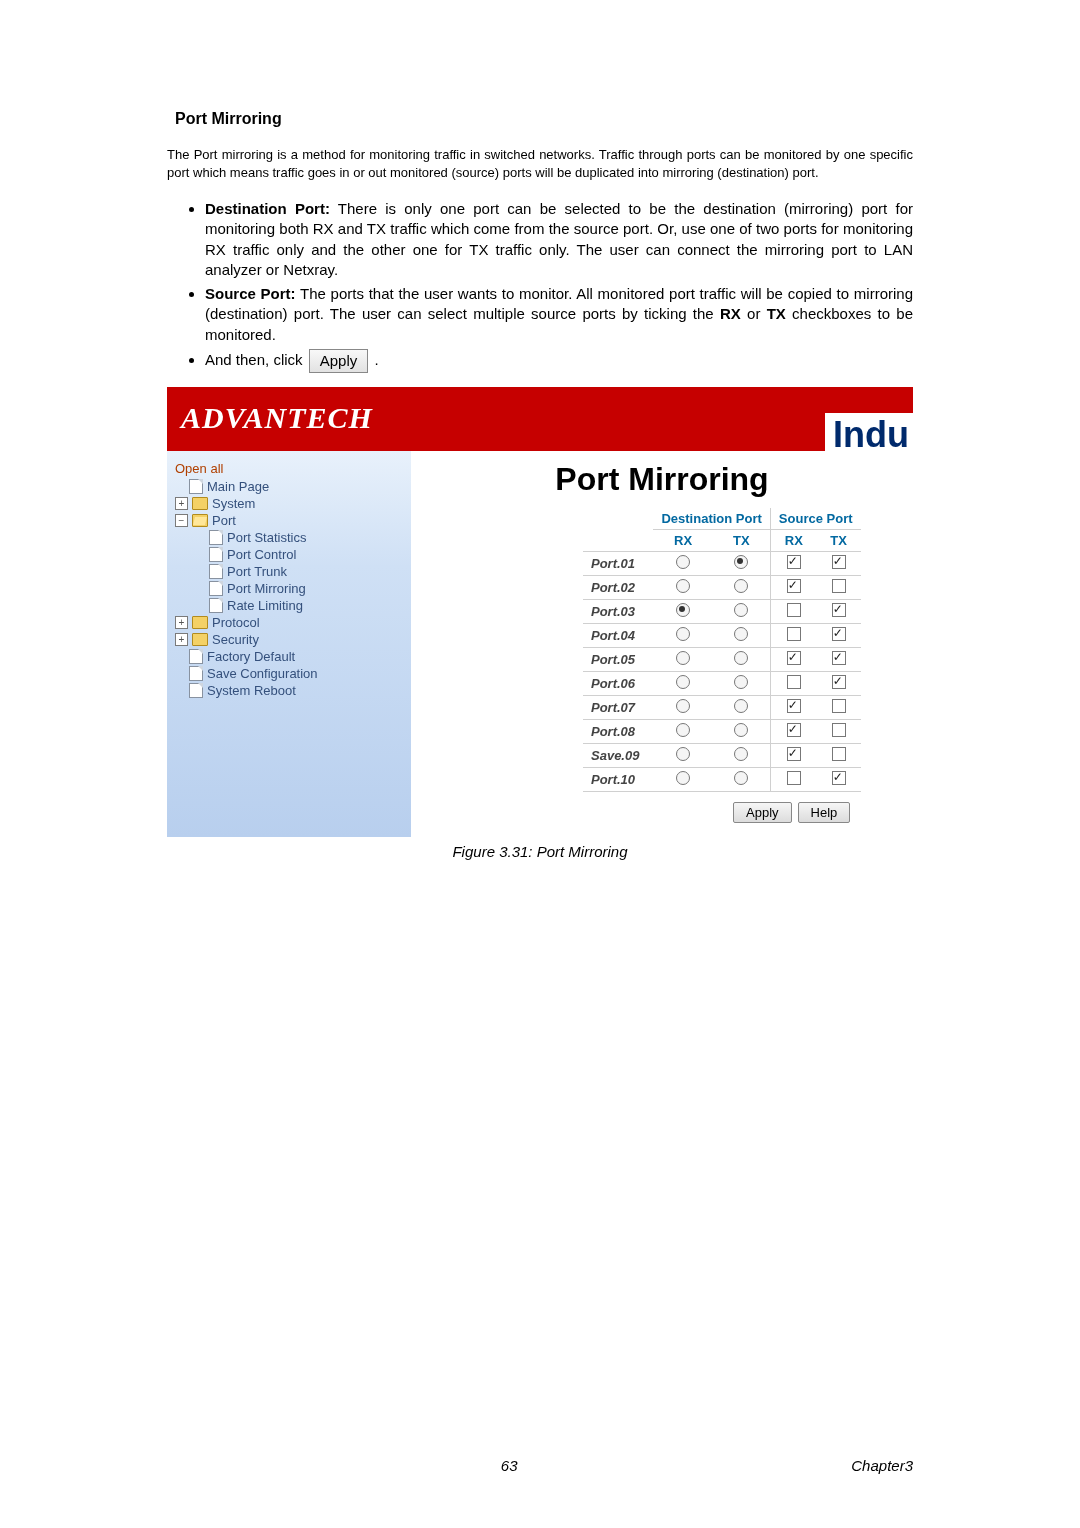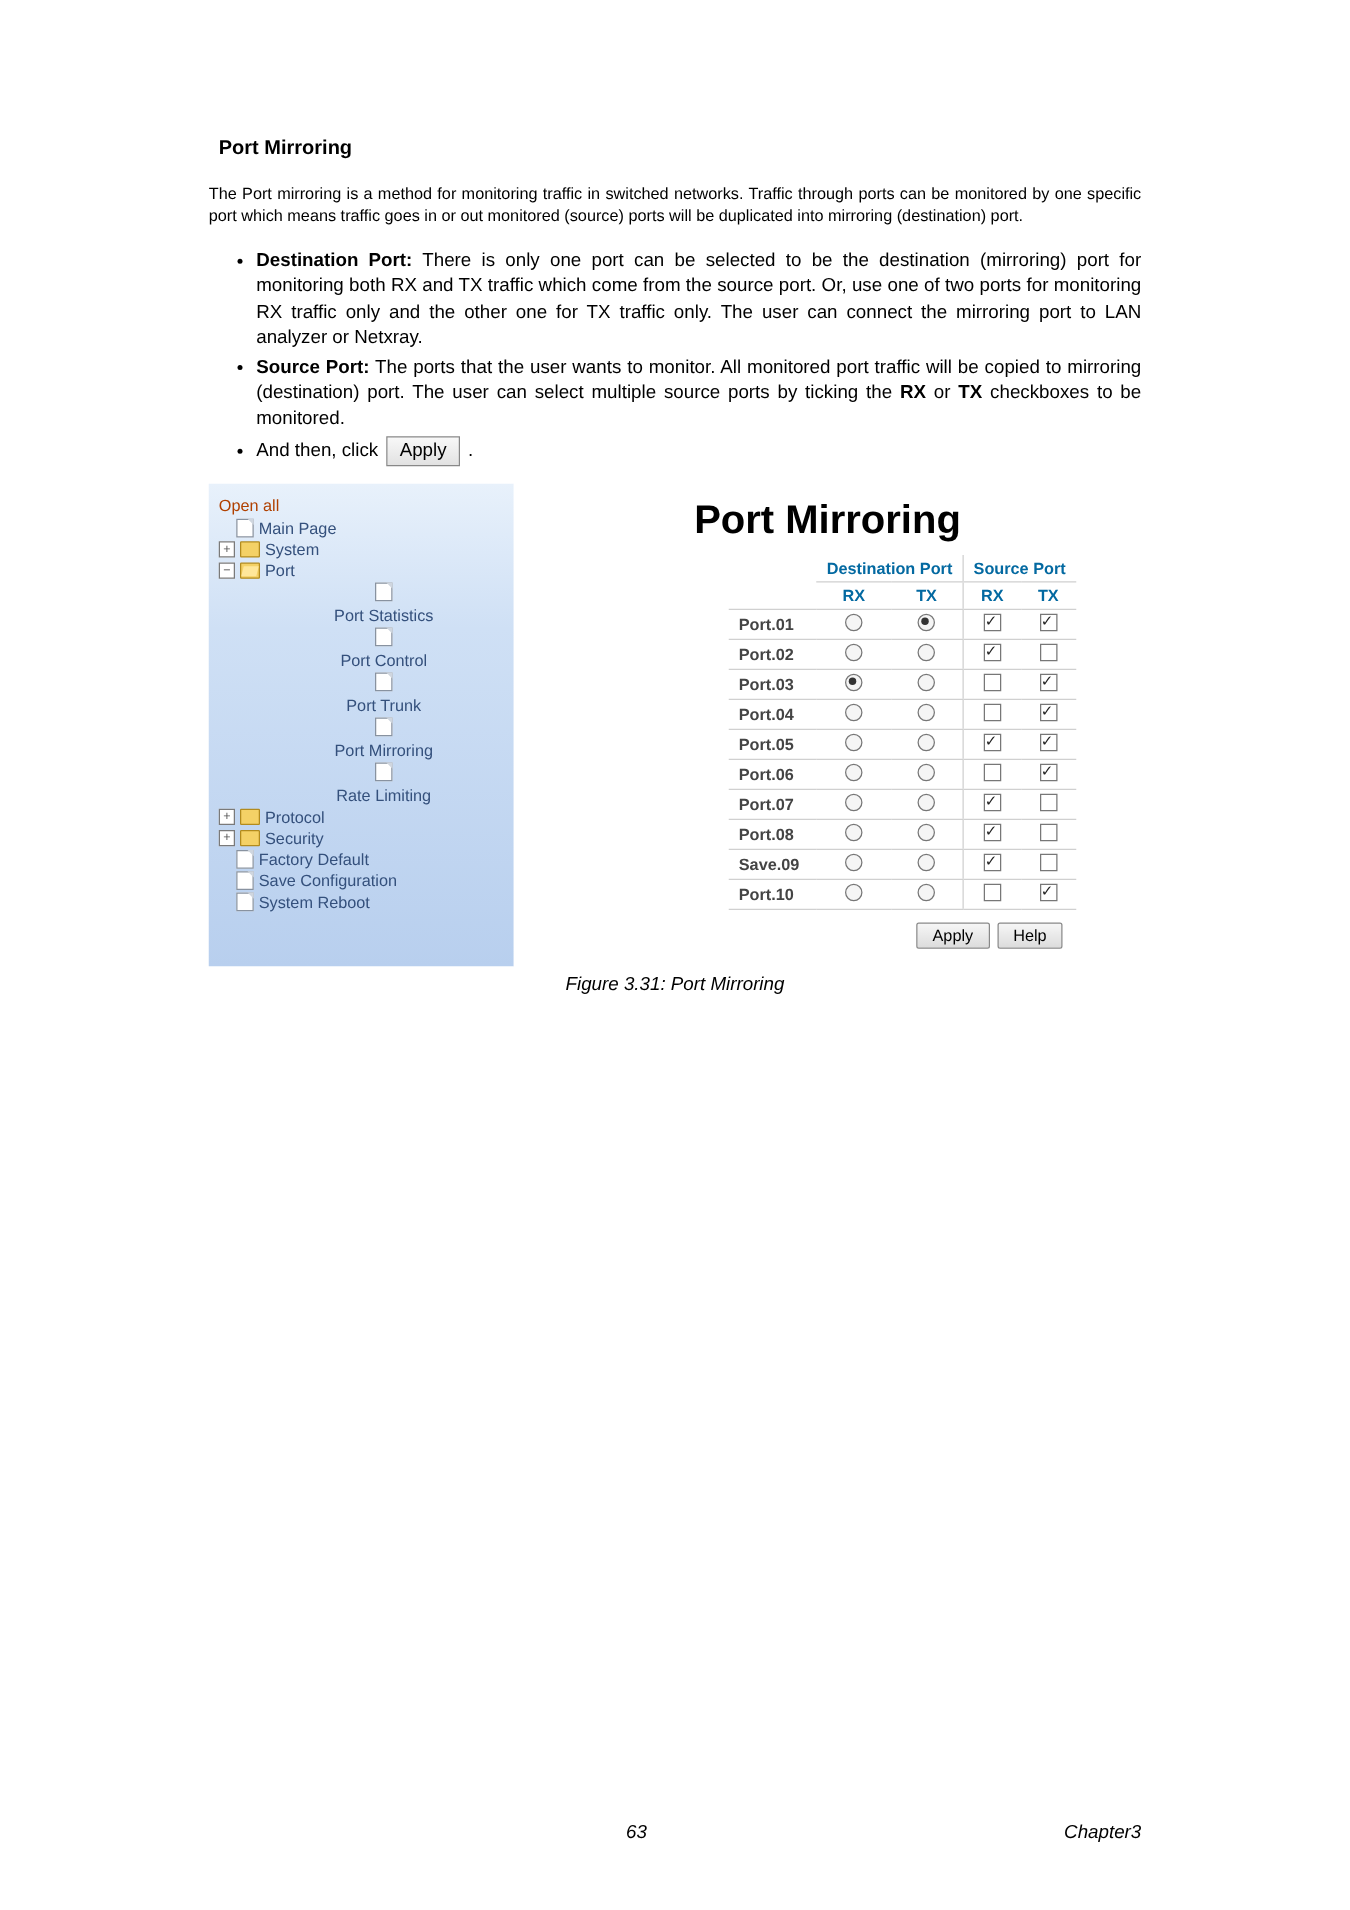--- a/index.html
+++ b/index.html
@@ -110,21 +110,21 @@
     margin-bottom: 2px;
   }
   .tree-row {
     display: flex;
     align-items: center;
     gap: 4px;
     padding: 1px 0;
     white-space: nowrap;
   }
   .tree-indent-1 { padding-left: 14px; }
-  .tree-indent-2 { padding-left: 34px; flex-direction: column; }
+  .tree-indent-2 { padding-left: 34px; }
   .toggle-box {
     display:inline-flex;
     width:11px; height:11px;
     border:1px solid #7a7a7a;
     background:#fff;
     font-size:10px; line-height:9px;
     align-items:center; justify-content:center;
     color:#555;
   }
   .folder-closed, .folder-open {
@@ -183,20 +183,21 @@
   }
   .mir-table th {
     font-weight: bold;
     color:#0369a1;
   }
   .mir-table td.port {
     font-weight: bold;
     text-align: left;
     color:#444;
     padding-right:14px;
+    font-style:italic;
   }
   .mir-table td.sep-left, .mir-table th.sep-left {
     border-left: 1px solid #d0d0d0;
   }
 
   .radio {
     display:inline-block;
     width:12px; height:12px;
     border:1px solid #777;
     border-radius:50%;
@@ -269,20 +270,26 @@
     </li>
     <li>
       <b>Source Port:</b><span> The ports that the user wants to monitor. All monitored port traffic will be copied to mirroring (destination) port. The user can select multiple source ports by ticking the </span><b>RX</b><span> or </span><b>TX</b><span> checkboxes to be monitored.</span>
     </li>
     <li>
       <span>And then, click </span><span class="apply-inline">Apply</span><span> .</span>
     </li>
   </ul>
 
   <div class="shot-wrap">
+    <div class="shot-header">
+      <span class="brand">ADVANTECH</span>
+      <div class="brand-cut">
+          <span>Indu</span>
+        </div>
+    </div>
 
     <div class="shot-body">
 
       <div class="sidebar">
         <a href="#" class="openall">Open all</a>
 
         <div class="tree-row tree-indent-1">
           <span class="page-icon"></span>
           <span class="label">Main Page</span>
         </div>

